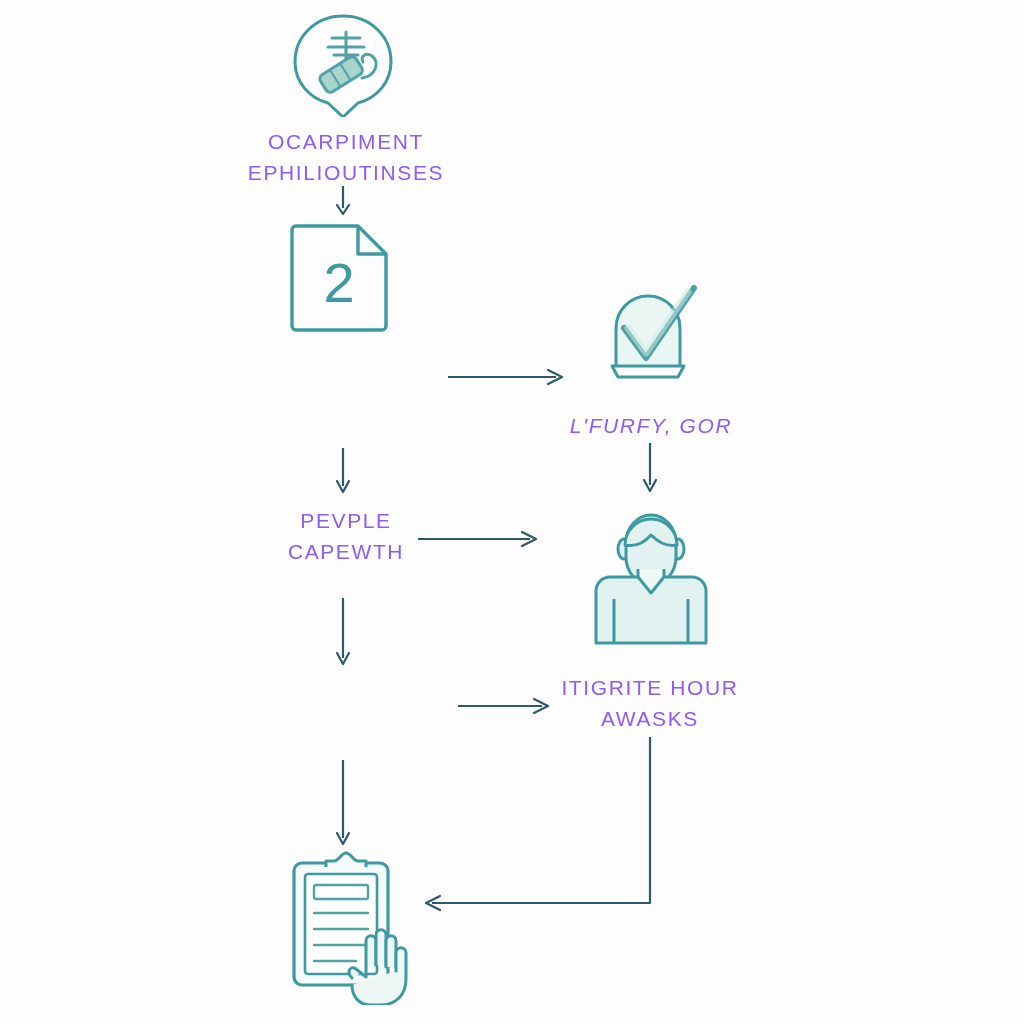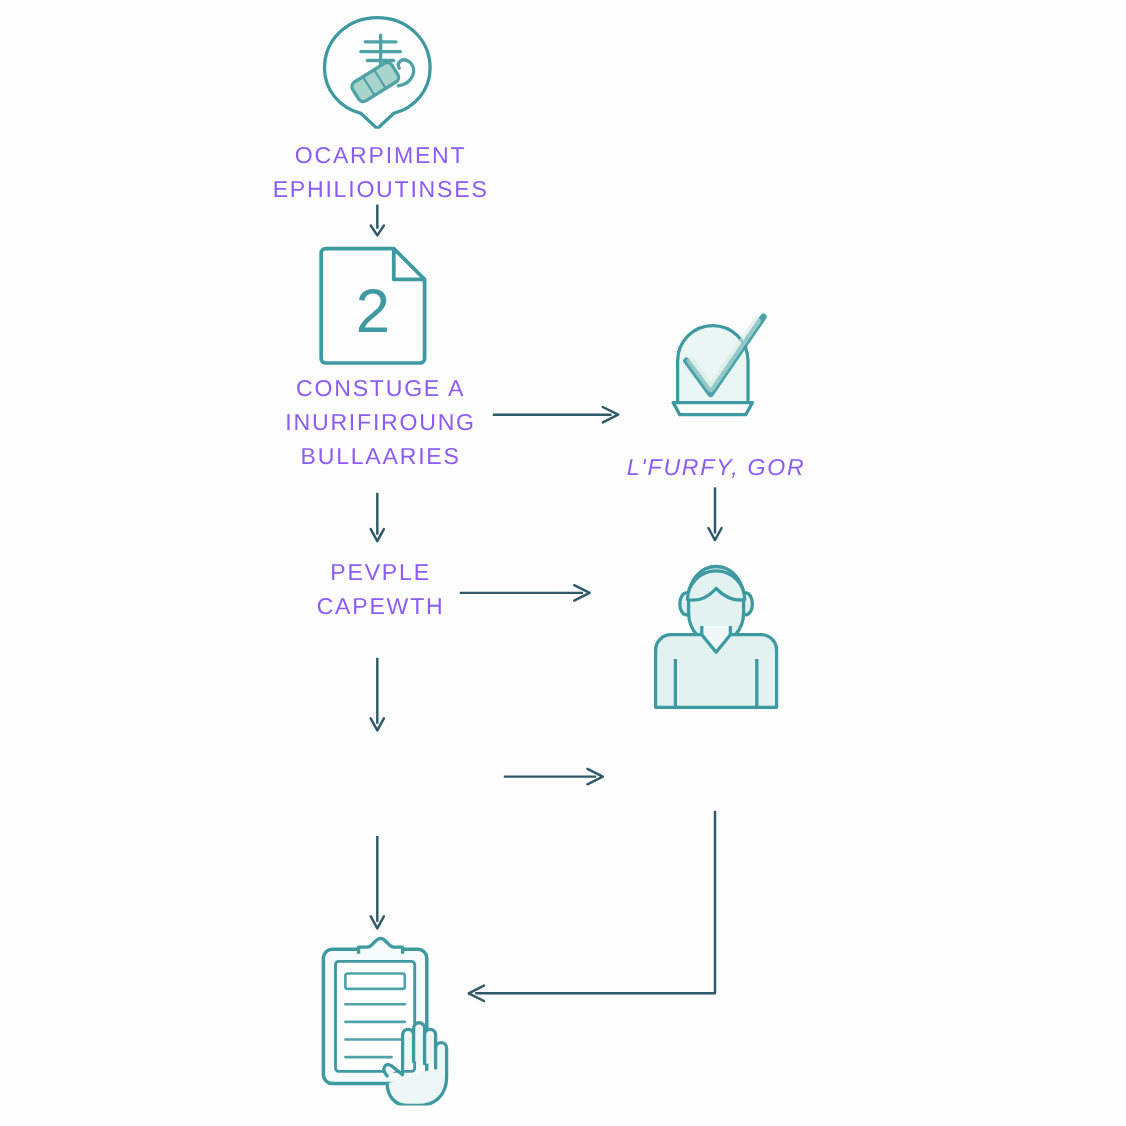--- a/index.html
+++ b/index.html
@@ -70,23 +70,20 @@
   </svg>
 
   <div class="icon-wrap" style="left:288px; top:220px; width:106px; height:112px;">
     <svg width="106" height="112" viewBox="0 0 106 112">
       <path d="M8 6 h62 l28 28 v72 a4 4 0 0 1 -4 4 h-86 a4 4 0 0 1 -4 -4 v-96 a4 4 0 0 1 4 -4 z" fill="none" stroke="#3e9aa0" stroke-width="3.4" stroke-linejoin="round"></path>
       <path d="M70 6 v28 h28" fill="none" stroke="#3e9aa0" stroke-width="3.4" stroke-linejoin="round"></path>
       <text x="51" y="82" text-anchor="middle" font-family="Liberation Sans, sans-serif" font-size="56" fill="#3e9aa0">2</text>
     </svg>
   </div>
 
-  <div class="node-label" style="left:196px; top:338px; width:300px;">CONSTUGE A
-INURIFIROUNG
-BULLAARIES</div>
 
   <svg class="arrow-svg" style="left:448px; top:366px;" width="122" height="22">
     <line x1="0" y1="11" x2="108" y2="11" stroke="#2e5968" stroke-width="2.2"></line>
     <path d="M100 4 L114 11 L100 18" fill="none" stroke="#2e5968" stroke-width="2.2" stroke-linecap="round" stroke-linejoin="round"></path>
   </svg>
 
   <div class="icon-wrap" style="left:598px; top:280px; width:106px; height:100px;">
     <svg width="106" height="100" viewBox="0 0 106 100">
       <path d="M18 86 v-38 a32 32 0 0 1 64 0 v38" fill="#eaf6f4" stroke="#3e9aa0" stroke-width="3"></path>
       <path d="M14 86 h72 l-6 11 h-60 z" fill="none" stroke="#3e9aa0" stroke-width="3" stroke-linejoin="round"></path>
@@ -137,20 +134,22 @@
     <line x1="13" y1="0" x2="13" y2="60" stroke="#2e5968" stroke-width="2.2"></line>
     <path d="M7 55 L13 66 L19 55" fill="none" stroke="#2e5968" stroke-width="2.2" stroke-linecap="round" stroke-linejoin="round"></path>
   </svg>
 
 
   <svg class="arrow-svg" style="left:458px; top:695px;" width="100" height="22">
     <line x1="0" y1="11" x2="84" y2="11" stroke="#2e5968" stroke-width="2.2"></line>
     <path d="M76 4 L90 11 L76 18" fill="none" stroke="#2e5968" stroke-width="2.2" stroke-linecap="round" stroke-linejoin="round"></path>
   </svg>
 
+  <div class="node-label" style="left:525px; top:672px; width:250px;">ITIGRITE HOUR
+AWASKS</div>
 
   <svg class="arrow-svg" style="left:330px; top:760px;" width="26" height="90">
     <line x1="13" y1="0" x2="13" y2="78" stroke="#2e5968" stroke-width="2.2"></line>
     <path d="M7 73 L13 84 L19 73" fill="none" stroke="#2e5968" stroke-width="2.2" stroke-linecap="round" stroke-linejoin="round"></path>
   </svg>
 
   <svg class="arrow-svg" style="left:418px; top:735px;" width="250" height="180">
     <path d="M232 2 L232 168 L14 168" fill="none" stroke="#2e5968" stroke-width="2.2" stroke-linejoin="round"></path>
     <path d="M22 161 L8 168 L22 175" fill="none" stroke="#2e5968" stroke-width="2.2" stroke-linecap="round" stroke-linejoin="round"></path>
   </svg>

